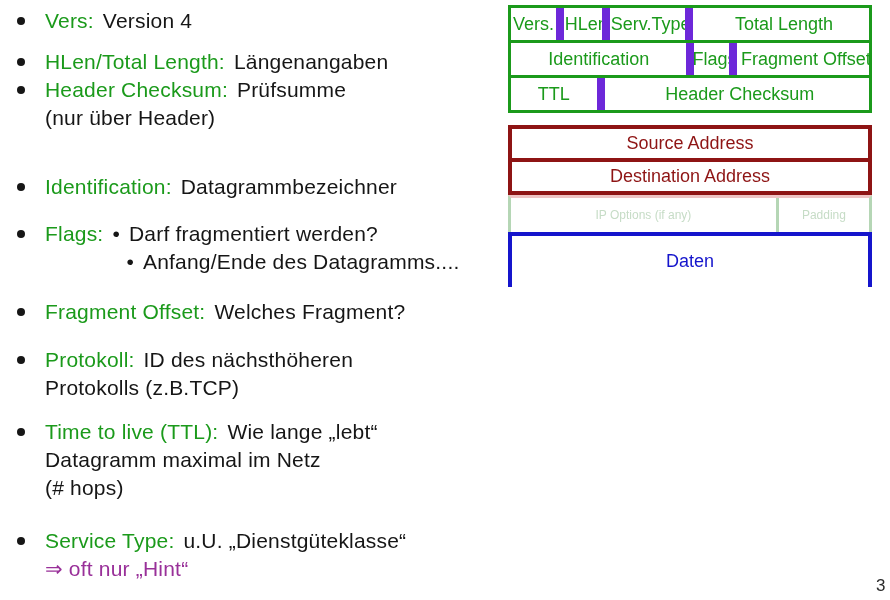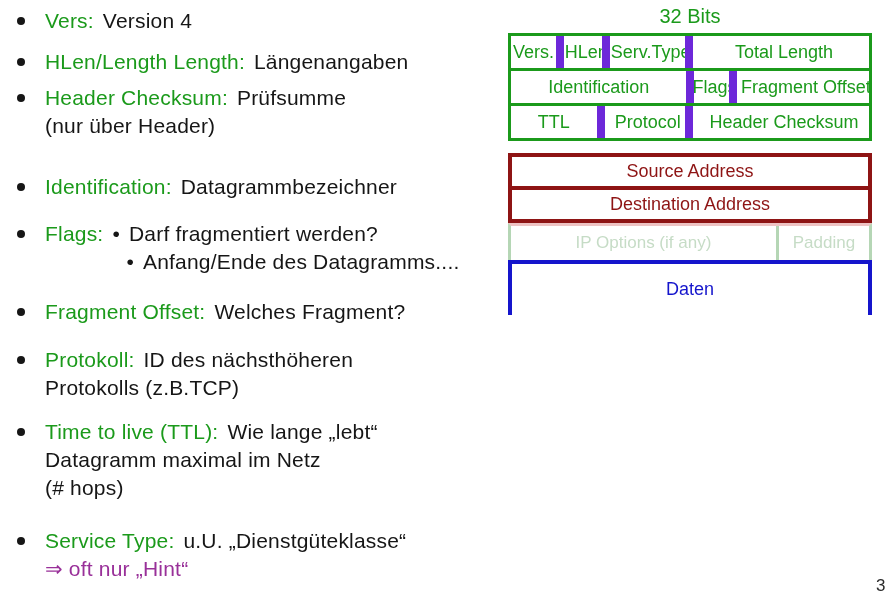--- a/index.html
+++ b/index.html
@@ -80,21 +80,21 @@
   }
   .row.red.first { margin-top: 12px; }
   .row.red + .row.red { margin-top: -4px; }
 
   .row.faded {
     border-top: 3px solid #eec3c3;
     border-left: 3px solid #b5d6b5;
     border-right: 3px solid #b5d6b5;
     height: 37px;
     color: #c6dcc6;
-    font-size: 17px;
+    font-size: 12px;
   }
   .row.faded .cell + .cell { border-left: 3px solid #b5d6b5; text-align: center; }
 
   .row.blue {
     border: 4px solid #1515cc;
     border-bottom: none;
     height: 55px;
     color: #1515cc;
   }
 
@@ -111,24 +111,24 @@
 
 <div>
 
   <div class="bullet" style="top:7px">
     <span class="dot"></span>
     <span class="term">Vers:</span><span class="btext">Version 4</span>
   </div>
 
   <div class="bullet" style="top:48px">
     <span class="dot"></span>
-    <span class="term">HLen/Length Length:</span><span class="btext">Längenangaben</span>
-  </div>
-
-  <div class="bullet" style="top:84px">
+    <span class="term">HLen/Total Length:</span><span class="btext">Längenangaben</span>
+  </div>
+
+  <div class="bullet" style="top:76px">
     <span class="dot"></span>
     <span class="term">Header Checksum:</span><span class="btext">Prüfsumme
 (nur über Header)</span>
   </div>
 
   <div class="bullet" style="top:173px">
     <span class="dot"></span>
     <span class="term">Identification:</span><span class="btext">Datagrammbezeichner</span>
   </div>
 
@@ -158,38 +158,36 @@
   <div class="bullet" style="top:527px">
     <span class="dot"></span>
     <span class="term">Service Type:</span><span class="btext">u.U. „Dienstgüteklasse“</span>
     <span class="note">⇒ oft nur „Hint“</span>
   </div>
 
 </div>
 
 <div class="diagram">
 
-  <div class="diagram-title">32 Bits</div>
 
   <div class="row green">
     <div class="cell" style="flex:0 0 12.6%">Vers.</div>
     <div class="cell" style="flex:0 0 12.9%">HLen</div>
     <div class="cell" style="flex:0 0 23.1%">Serv.Type</div>
     <div class="cell" style="flex:1">Total Length</div>
   </div>
 
   <div class="row green">
     <div class="cell" style="flex:0 0 49%">Identification</div>
     <div class="cell" style="flex:0 0 11.8%">Flags</div>
     <div class="cell" style="flex:1">Fragment Offset</div>
   </div>
 
   <div class="row green">
     <div class="cell" style="flex:0 0 23.9%">TTL</div>
-    <div class="cell" style="flex:0 0 24.7%">Protocol</div>
     <div class="cell" style="flex:1">Header Checksum</div>
   </div>
 
   <div class="row red first">
     <div class="cell" style="flex:1">Source Address</div>
   </div>
 
   <div class="row red">
     <div class="cell" style="flex:1">Destination Address</div>
   </div>

